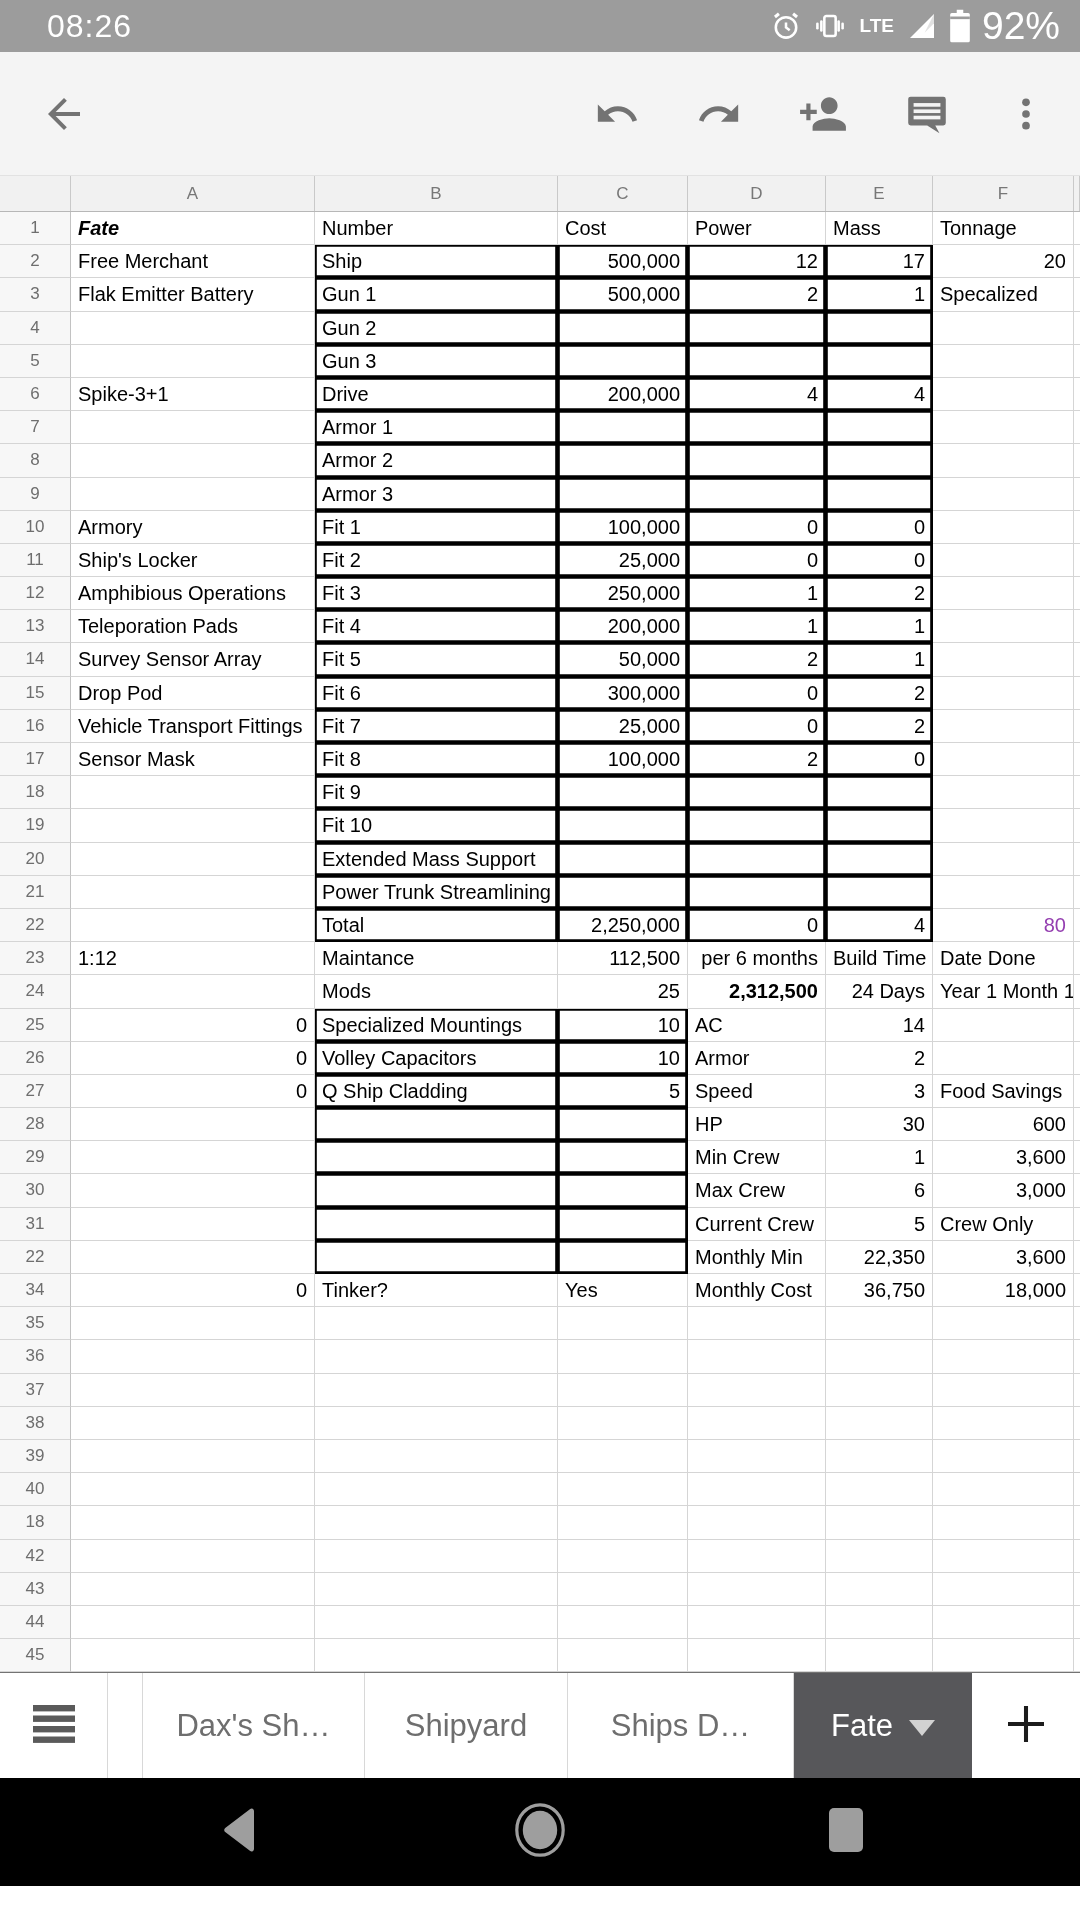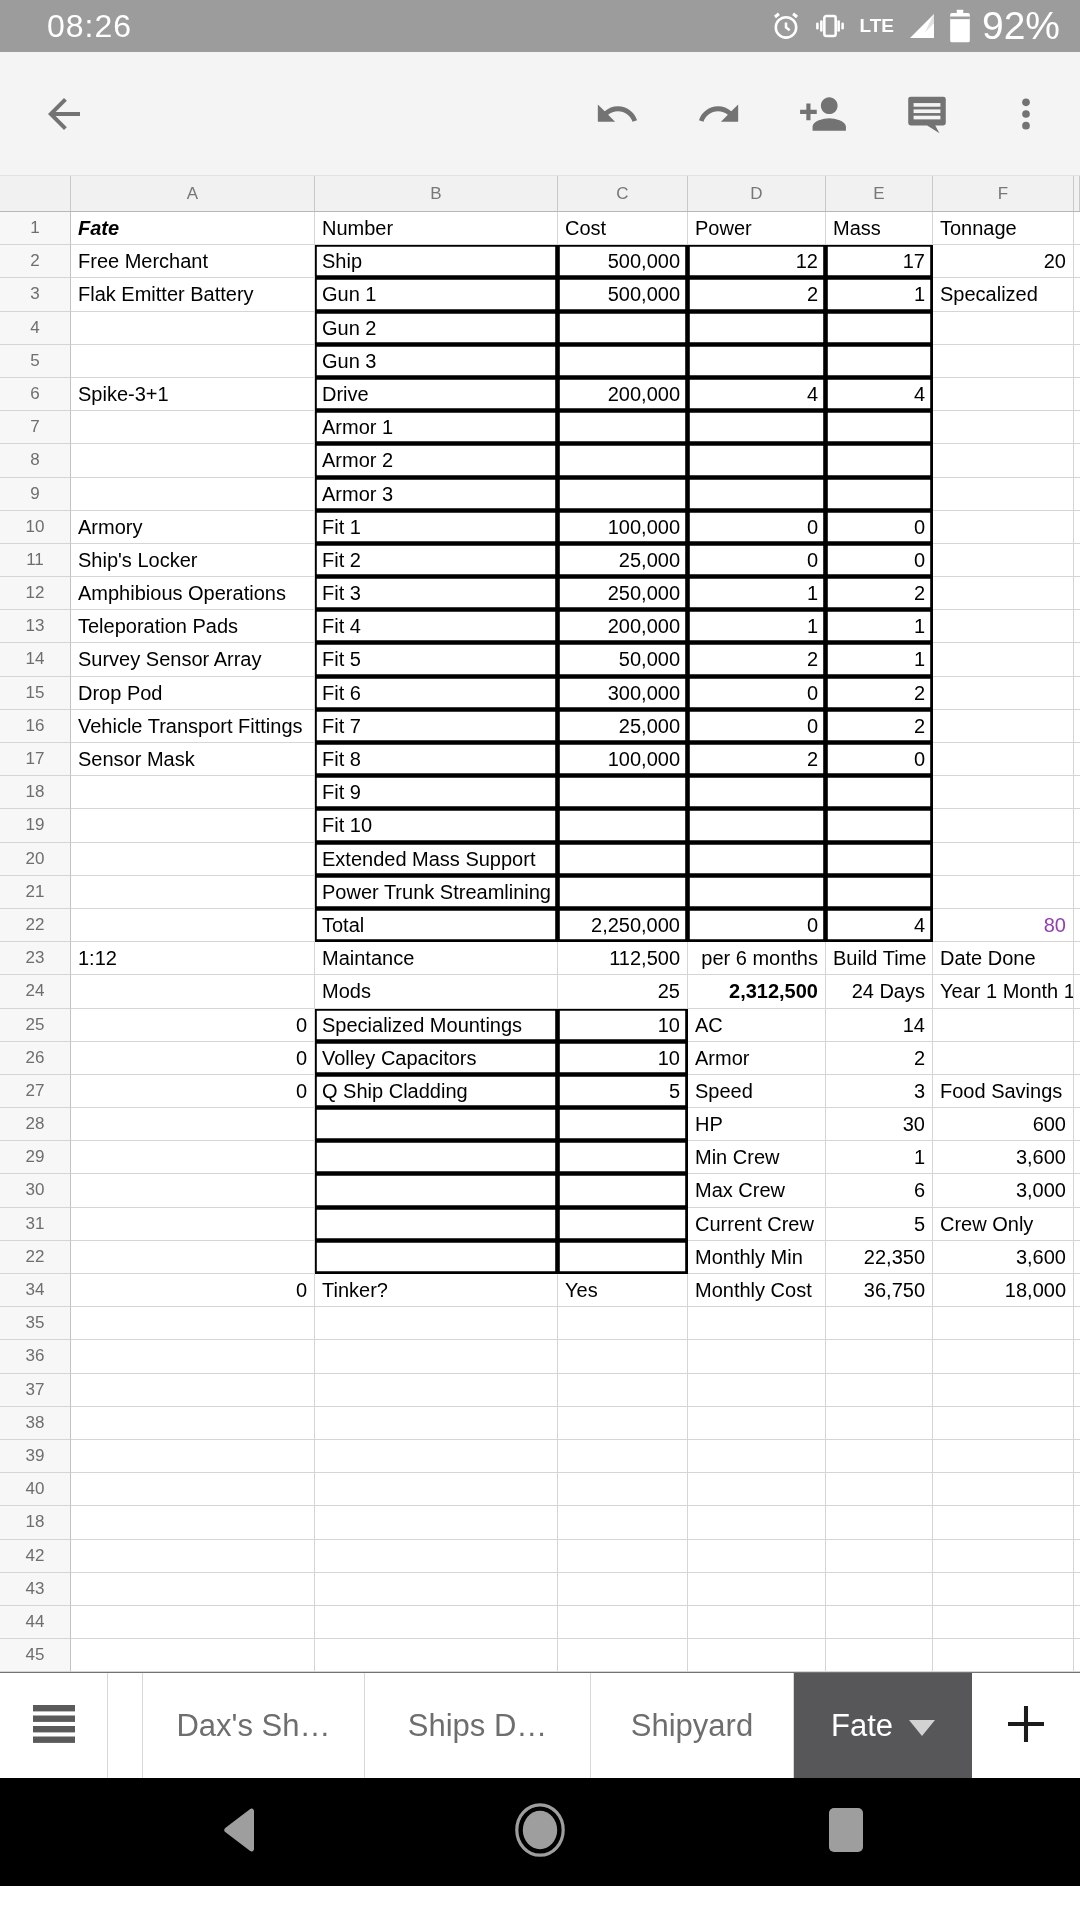--- a/index.html
+++ b/index.html
@@ -614,22 +614,22 @@
         <svg width="46" height="40" viewBox="0 0 46 40" fill="#5a5a5a">
           <rect x="2" y="1" width="42" height="6.4"></rect>
             <rect x="2" y="11.5" width="42" height="6.4"></rect>
           <rect x="2" y="22" width="42" height="6.4"></rect>
             <rect x="2" y="32.5" width="42" height="6.4"></rect>
           </svg>
       </span>
     </span>
     <span class="tab-gap"></span>
     <span class="sheet-tab tab-1">Dax's Sh…</span>
+    <span class="sheet-tab tab-3">Shipyard</span>
     <span class="sheet-tab tab-2">Ships D…</span>
-    <span class="sheet-tab tab-3">Shipyard</span>
     <span class="sheet-tab selected">
       <span>Fate</span>
       <span class="dd-tri"></span>
     </span>
     <span class="tab-rest">
       <span class="icon-btn">
         <span>
           <svg width="54" height="54" viewBox="0 0 24 24" fill="#1c1c1c">
               <path d="M11.1 4h1.8v7.1H20v1.8h-7.1V20h-1.8v-7.1H4v-1.8h7.1z"></path>
             </svg>

